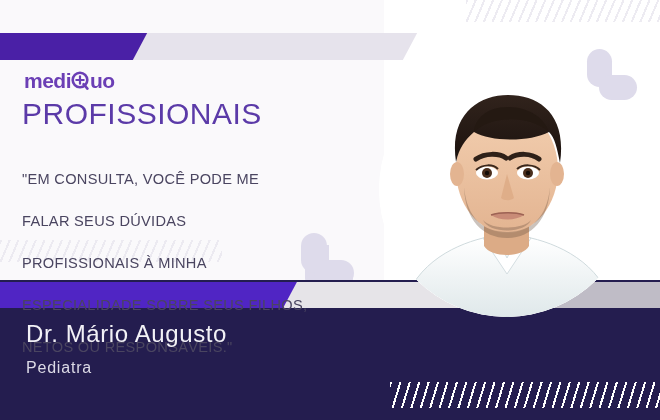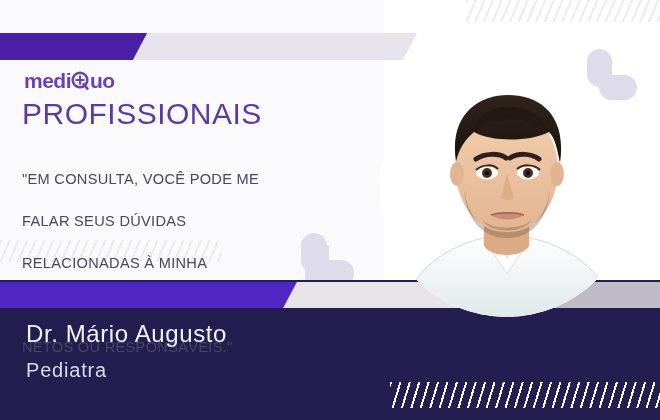--- a/index.html
+++ b/index.html
@@ -193,21 +193,21 @@
     position: absolute;
     left: 26px; top: 322px;
     font-size: 24px;
     color: #f2f1f6;
     letter-spacing: 0.6px;
     line-height: 1;
   }
   .doc-spec {
     position: absolute;
     left: 26px; top: 360px;
-    font-size: 20px;
+    font-size: 16px;
     color: #dcdae6;
     letter-spacing: 0.8px;
     line-height: 1;
   }
 </style>
 </head>
 <body>
 
 <div id="card">
 
@@ -315,21 +315,21 @@
       </svg>
     </span>
     <span class="logo-txt">uo</span>
   </div>
 
   <div class="headline">PROFISSIONAIS</div>
 
   <div class="quote">
     <span>"EM CONSULTA, VOCÊ PODE ME</span><br>
     <span>FALAR SEUS DÚVIDAS</span><br>
-    <span>RELACIONADAS À MINHA</span><br>
-    <br>
+    <span>PROFISSIONAIS À MINHA</span><br>
+    <span>ESPECIALIDADE SOBRE SEUS FILHOS,</span><br>
     <span>NETOS OU RESPONSÁVEIS."</span>
   </div>
 
   <div class="doc-name">Dr. Mário Augusto</div>
   <div class="doc-spec">Pediatra</div>
 
 </div>
 
 </body></html>

